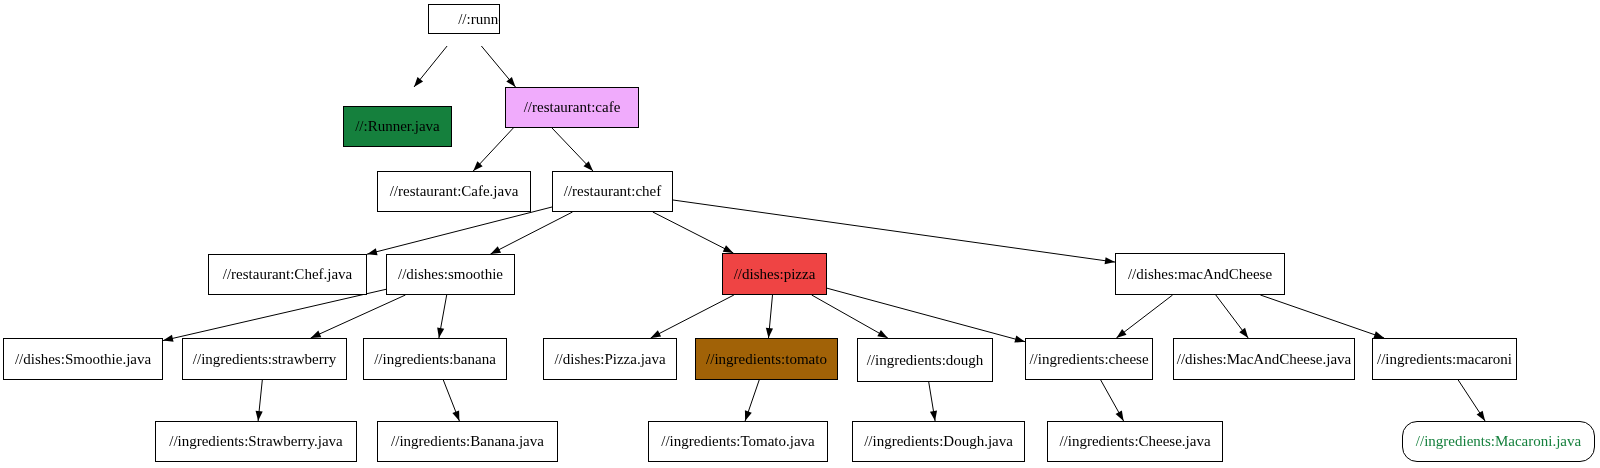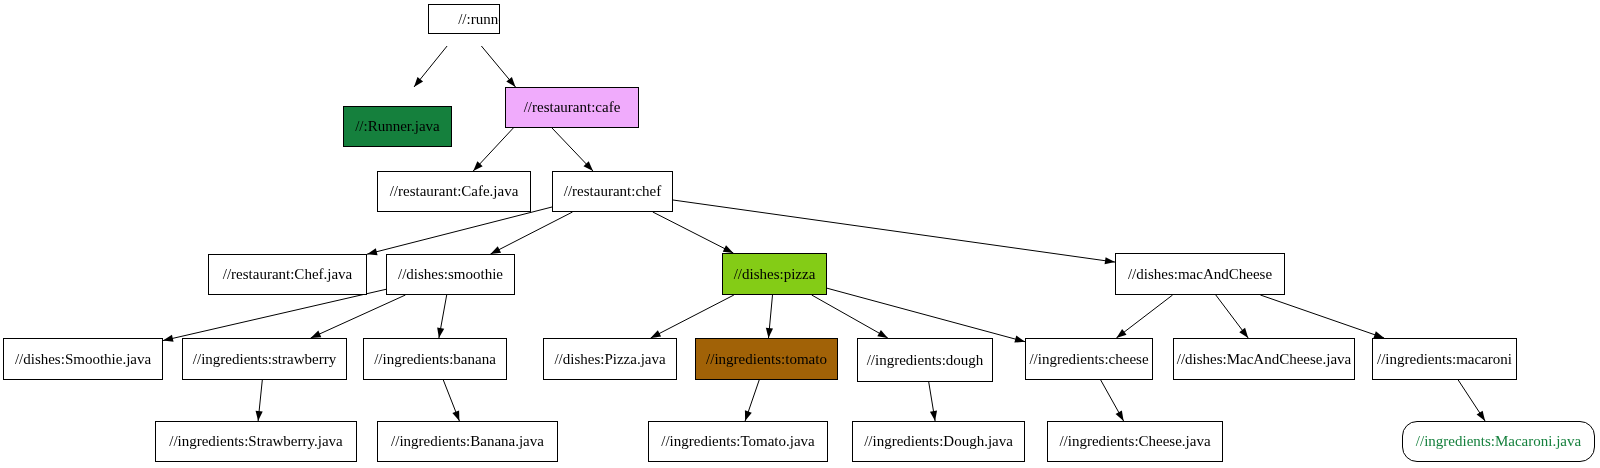--- a/index.html
+++ b/index.html
@@ -70,21 +70,21 @@
       </g>
   </svg>
   <div>
       <div class="node" style="left: 428px; top: 4px; width: 72px; height: 30px; border-color: rgb(0, 0, 0); background: rgb(255, 255, 255); color: rgb(0, 0, 0); padding-left: 40px;">//:runner</div>
       <div class="node" style="left: 343px; top: 87px; width: 109px; height: 41px; border-color: rgb(0, 0, 0); background: #15803d; color: rgb(0, 0, 0); margin-top: 19px;">//:Runner.java</div>
       <div class="node" style="left: 473px; top: 87px; width: 134px; height: 41px; border-color: rgb(0, 0, 0); background: #f0abfc; color: rgb(0, 0, 0); margin-left: 32px;">//restaurant:cafe</div>
       <div class="node" style="left: 377px; top: 171px; width: 154px; height: 41px; border-color: rgb(0, 0, 0); background: rgb(255, 255, 255); color: rgb(0, 0, 0);">//restaurant:Cafe.java</div>
       <div class="node" style="left: 552px; top: 171px; width: 121px; height: 41px; border-color: rgb(0, 0, 0); background: rgb(255, 255, 255); color: rgb(0, 0, 0);">//restaurant:chef</div>
       <div class="node" style="left: 208px; top: 254px; width: 159px; height: 41px; border-color: rgb(0, 0, 0); background: rgb(255, 255, 255); color: rgb(0, 0, 0);">//restaurant:Chef.java</div>
       <div class="node" style="left: 386px; top: 254px; width: 129px; height: 41px; border-color: rgb(0, 0, 0); background: rgb(255, 255, 255); color: rgb(0, 0, 0);">//dishes:smoothie</div>
-      <div class="node" style="left: 722px; top: 253px; width: 105px; height: 42px; border-color: rgb(0, 0, 0); background: #84cc16; color: rgb(0, 0, 0);">//dishes:pizza</div>
+      <div class="node" style="left: 722px; top: 253px; width: 105px; height: 42px; border-color: rgb(0, 0, 0); background: #ef4444; color: rgb(0, 0, 0);">//dishes:pizza</div>
       <div class="node" style="left: 1115px; top: 253px; width: 170px; height: 42px; border-color: rgb(0, 0, 0); background: rgb(255, 255, 255); color: rgb(0, 0, 0);">//dishes:macAndCheese</div>
       <div class="node" style="left: 3px; top: 338px; width: 160px; height: 42px; border-color: rgb(0, 0, 0); background: rgb(255, 255, 255); color: rgb(0, 0, 0);">//dishes:Smoothie.java</div>
       <div class="node" style="left: 182px; top: 338px; width: 165px; height: 42px; border-color: rgb(0, 0, 0); background: rgb(255, 255, 255); color: rgb(0, 0, 0);">//ingredients:strawberry</div>
       <div class="node" style="left: 363px; top: 338px; width: 144px; height: 42px; border-color: rgb(0, 0, 0); background: rgb(255, 255, 255); color: rgb(0, 0, 0);">//ingredients:banana</div>
       <div class="node" style="left: 543px; top: 338px; width: 134px; height: 42px; border-color: rgb(0, 0, 0); background: rgb(255, 255, 255); color: rgb(0, 0, 0);">//dishes:Pizza.java</div>
       <div class="node" style="left: 695px; top: 338px; width: 143px; height: 42px; border-color: rgb(0, 0, 0); background: #a16207; color: rgb(0, 0, 0);">//ingredients:tomato</div>
       <div class="node" style="left: 857px; top: 338px; width: 136px; height: 44px; border-color: rgb(0, 0, 0); background: rgb(255, 255, 255); color: rgb(0, 0, 0);">//ingredients:dough</div>
       <div class="node" style="left: 1025px; top: 338px; width: 128px; height: 42px; border-color: rgb(0, 0, 0); background: rgb(255, 255, 255); color: rgb(0, 0, 0);">//ingredients:cheese</div>
       <div class="node" style="left: 1173px; top: 338px; width: 182px; height: 42px; border-color: rgb(0, 0, 0); background: rgb(255, 255, 255); color: rgb(0, 0, 0);">//dishes:MacAndCheese.java</div>
       <div class="node" style="left: 1372px; top: 338px; width: 145px; height: 42px; border-color: rgb(0, 0, 0); background: rgb(255, 255, 255); color: rgb(0, 0, 0);">//ingredients:macaroni</div>

